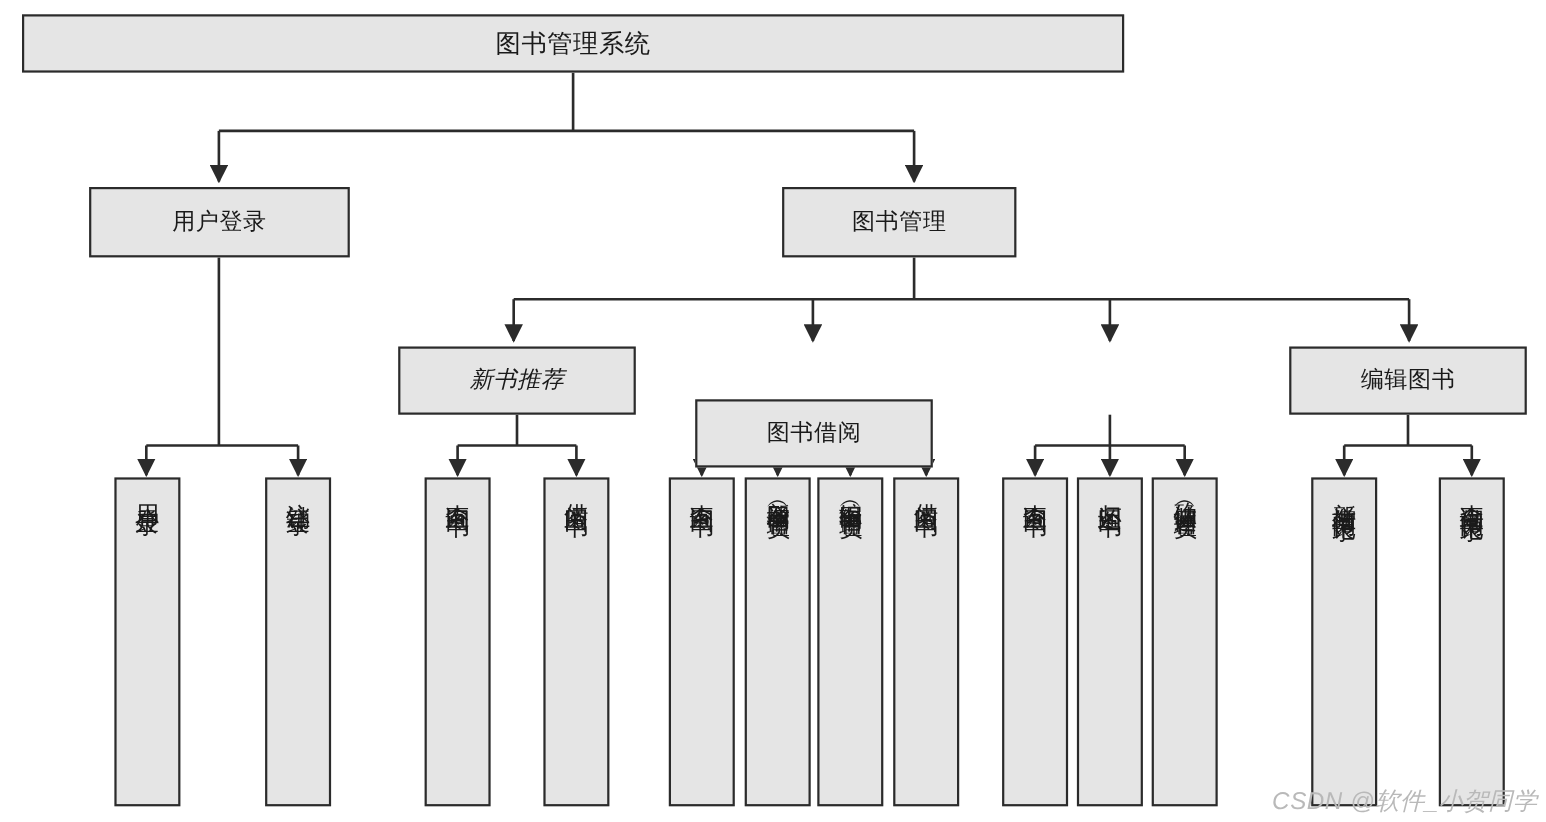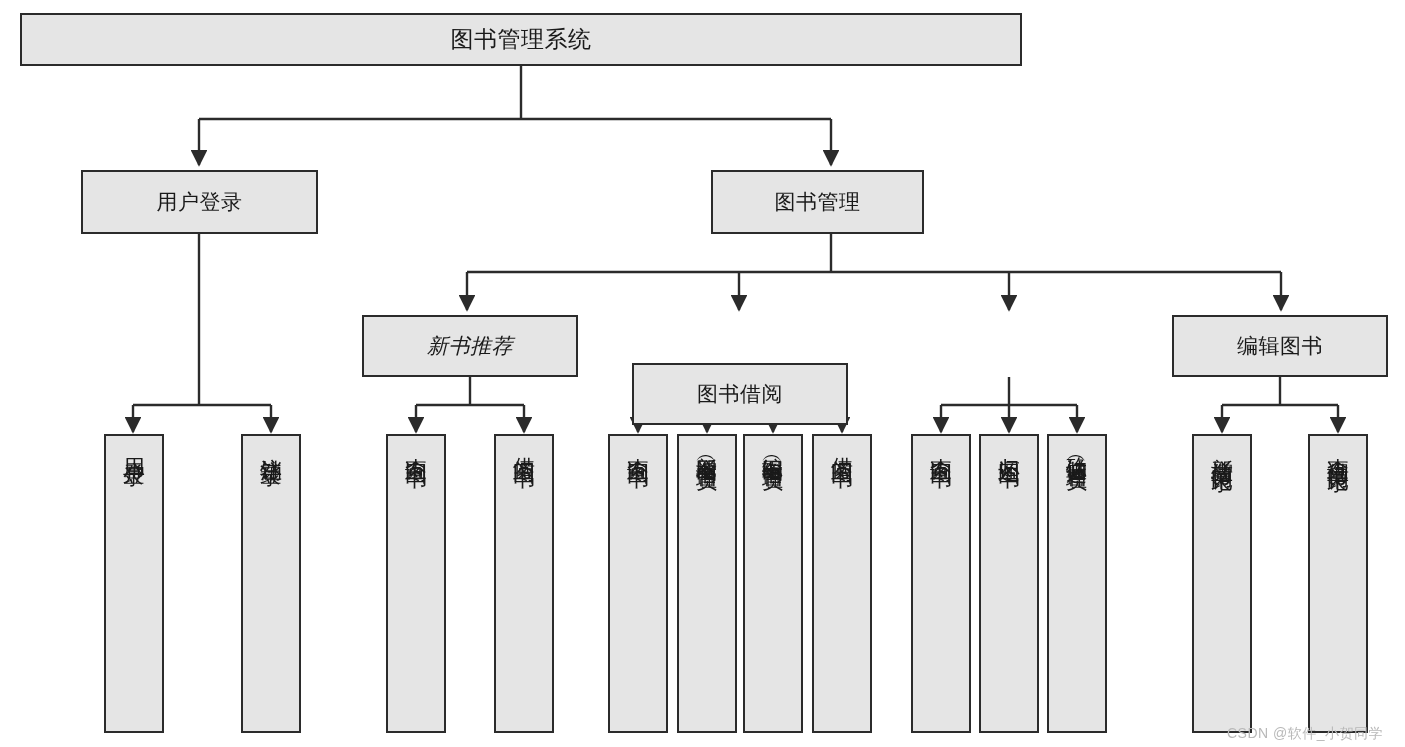--- a/index.html
+++ b/index.html
@@ -70,28 +70,29 @@
     text-align: left;
   }
   .node.leaf.tall .label {
     font-size: 21px;
     letter-spacing: 2px;
   }
 
   
   #watermark {
     position: absolute;
-    right: 22px;
+    right: 7px;
     bottom: 4px;
-    font-size: 14px;
+    font-size: 22px;
     color: #b9b9b9;
     letter-spacing: 0.5px;
     z-index: 5;
     white-space: nowrap;
     user-select: none;
+    font-style: italic;
   }
 </style>
 </head>
 <body>
 
 <div id="canvas">
 
   <svg id="connectors" viewBox="0 0 1405 747" width="1405" height="747" xmlns="http://www.w3.org/2000/svg">
     <defs>
       <marker id="arrow" viewBox="0 0 10 10" refX="9" refY="5" markerWidth="7" markerHeight="7" orient="auto-start-reverse">

